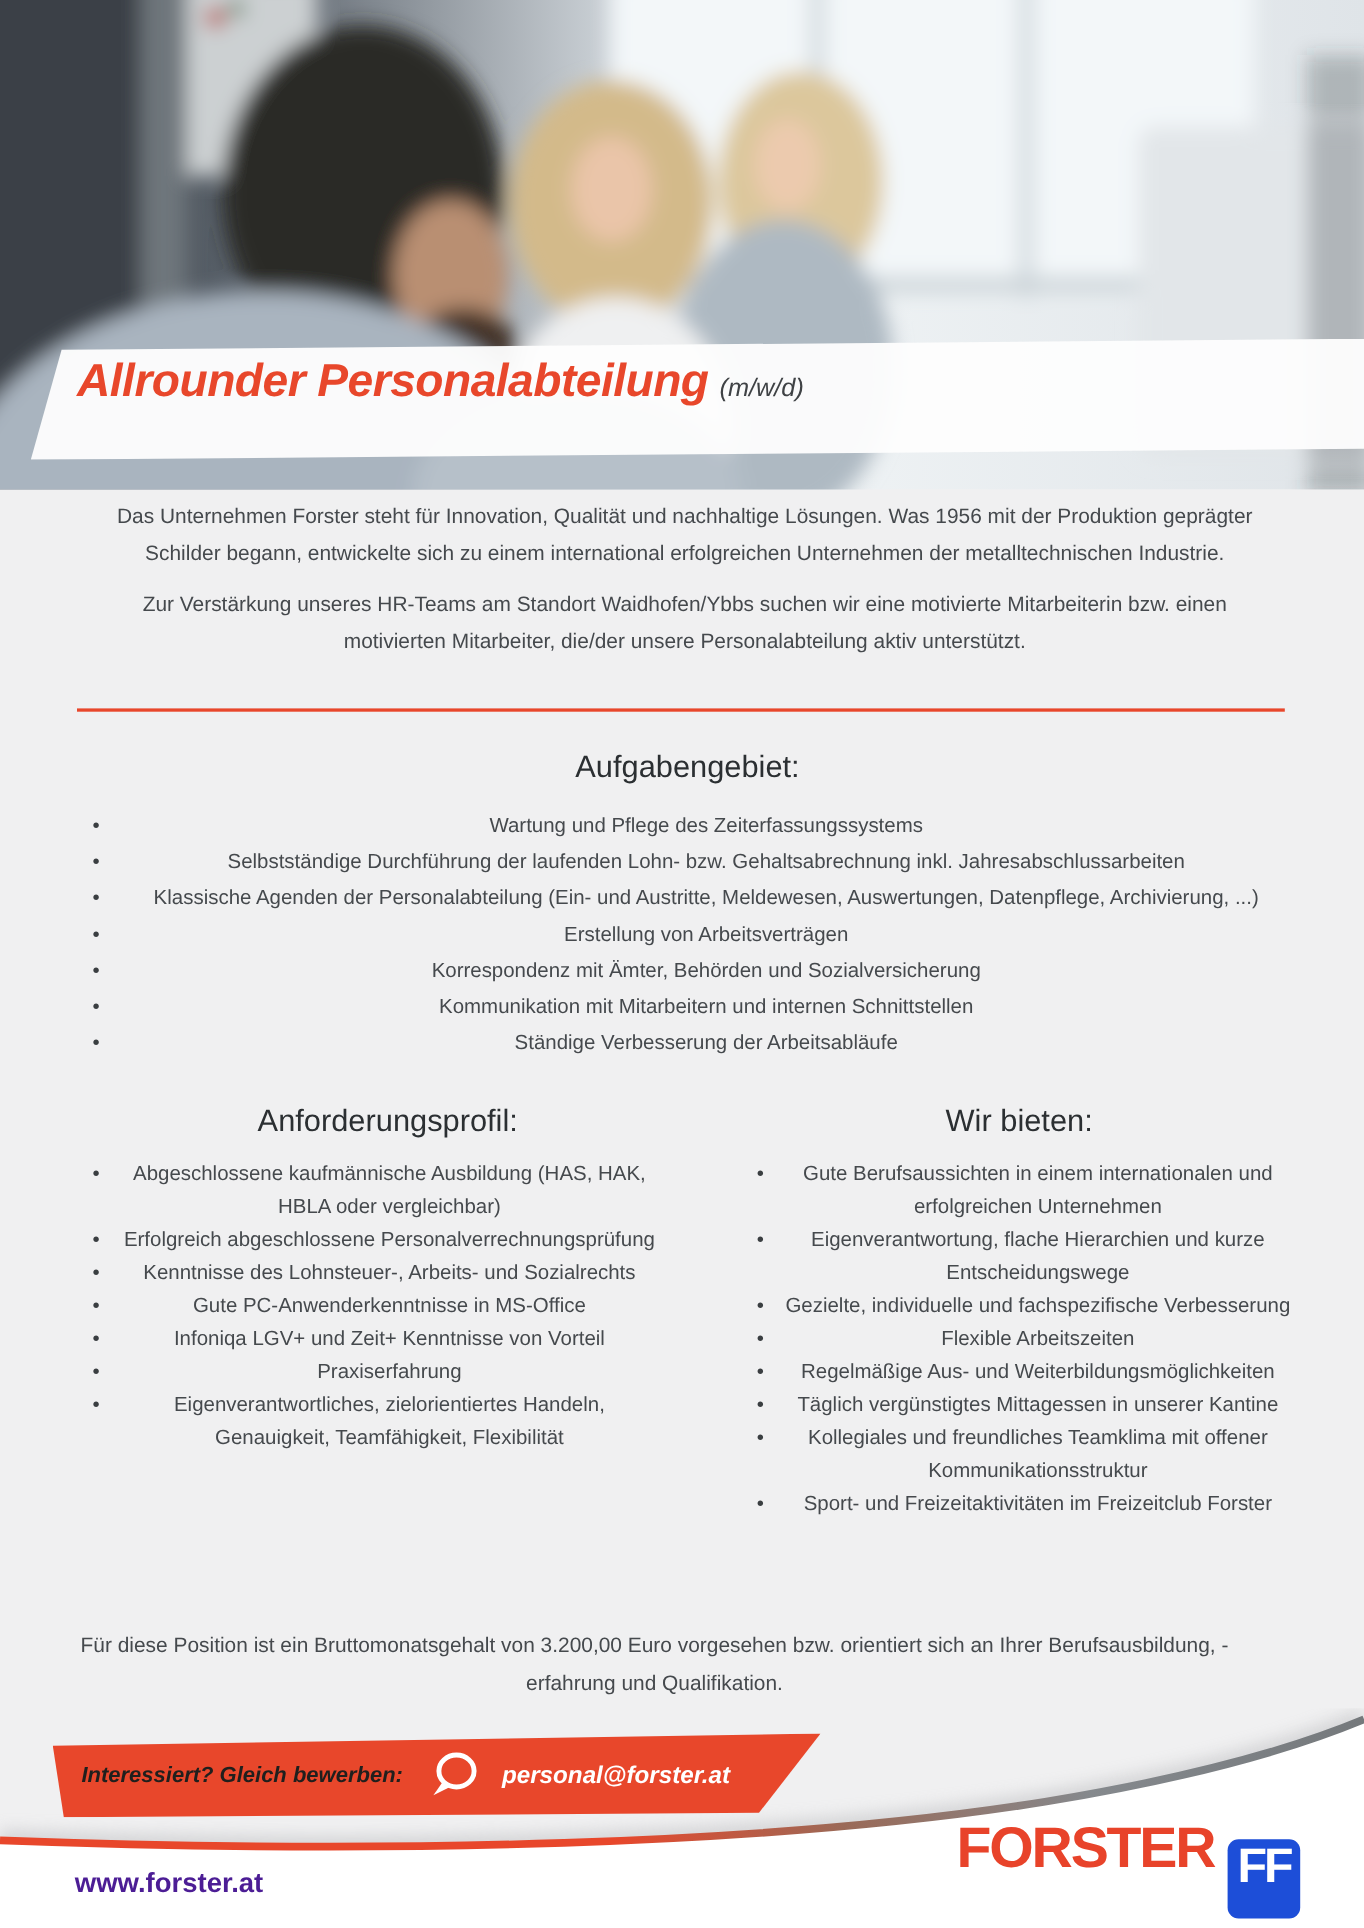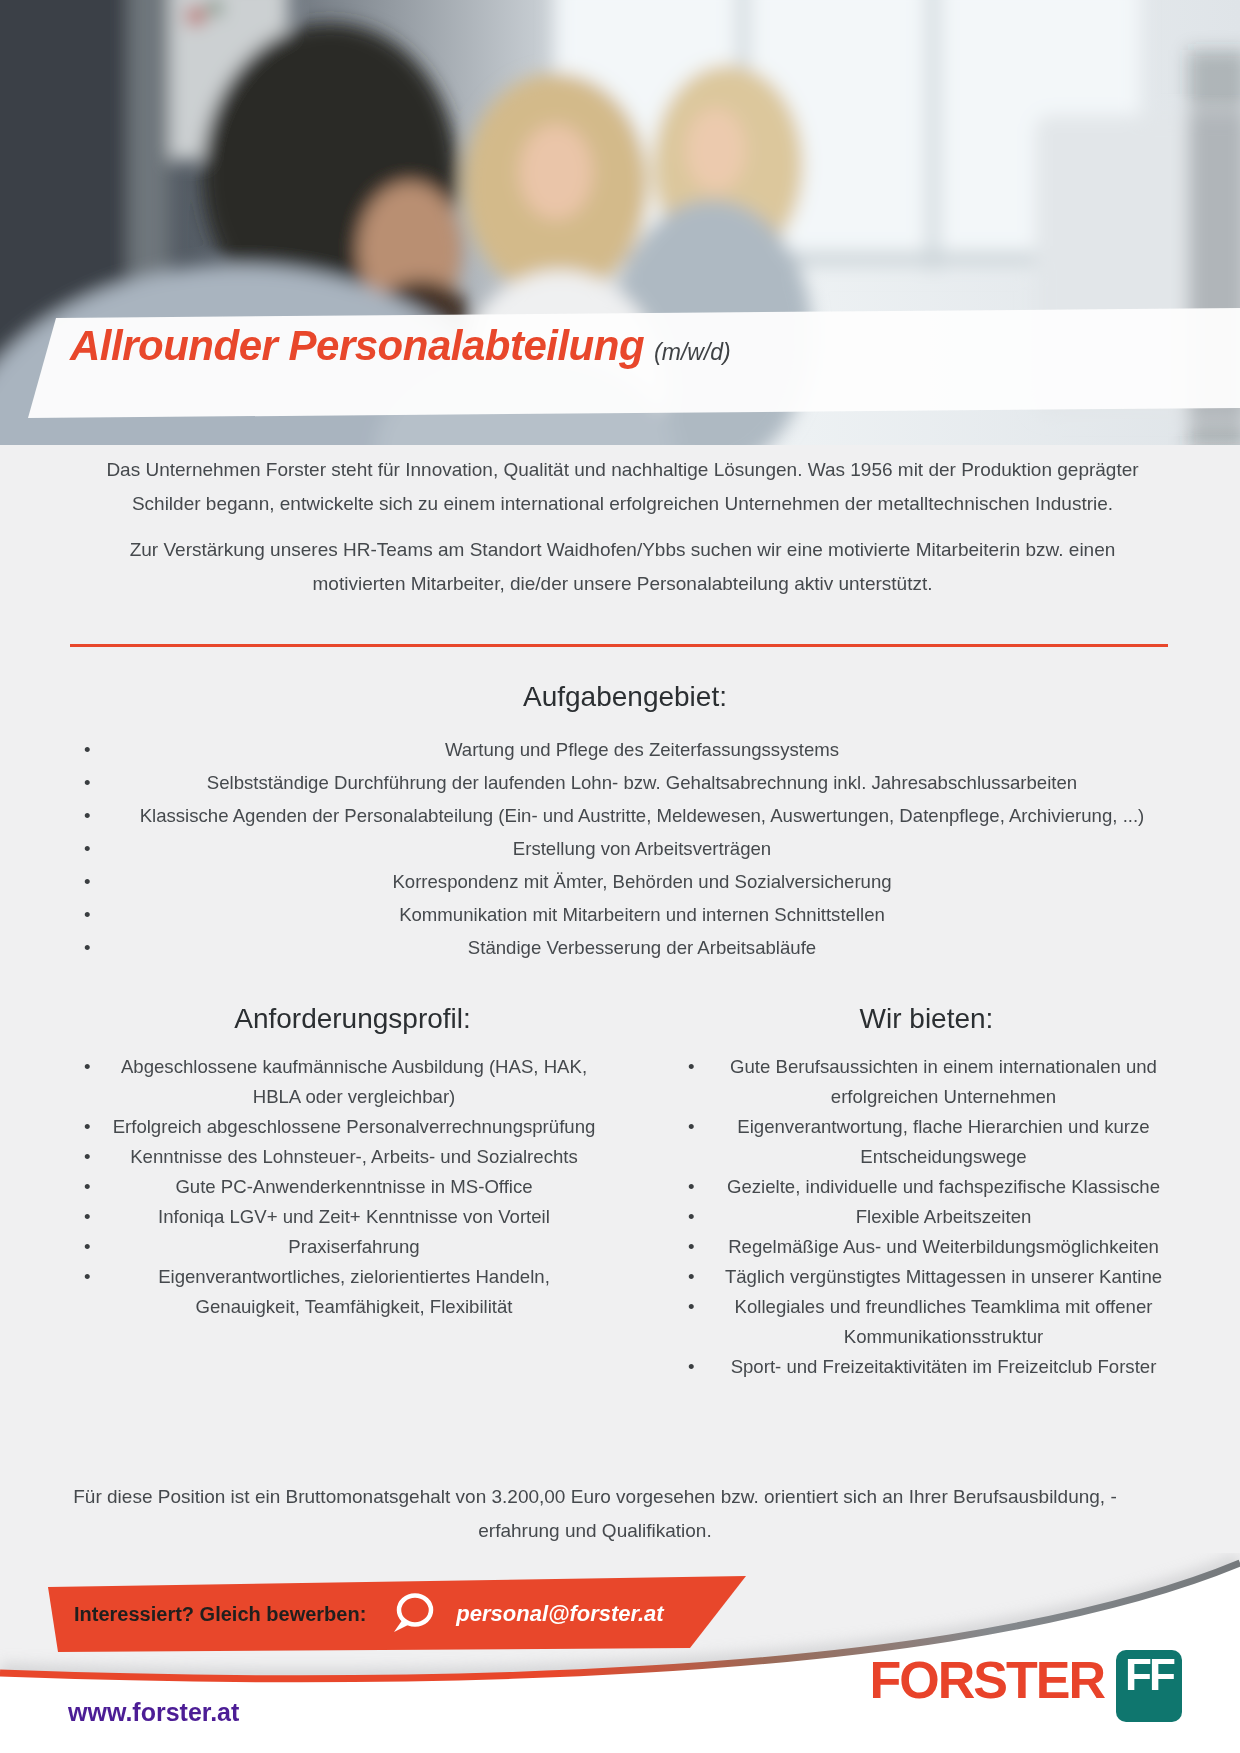--- a/index.html
+++ b/index.html
@@ -41,31 +41,31 @@
   .columns ul.blist li{line-height:30px;}
   .col-left ul{max-width:520px;}
   .col-right ul{max-width:505px;}
 
   .salary{position:absolute;left:70px;top:1480px;width:1050px;font-size:19px;line-height:34px;color:#45494d;margin:0;}
 
   
   .cta{position:absolute;left:44px;top:1574px;width:704px;height:80px;background:#e8472b;
     clip-path:polygon(4px 13px,702px 2px,646px 74px,14px 78px);
     display:flex;align-items:center;z-index:3;}
-  .cta-label{font-size:20px;font-weight:bold;color:#201f1d;margin-left:30px;white-space:nowrap;}
+  .cta-label{font-size:20px;font-weight:bold;font-style:italic;color:#201f1d;margin-left:30px;white-space:nowrap;}
   .cta-icon{margin-left:22px;flex:0 0 auto;display:block;}
   .cta-email{font-size:22px;font-weight:bold;font-style:italic;color:#ffffff;margin-left:18px;white-space:nowrap;text-decoration:none;}
 
   
   .swoosh{position:absolute;left:0;top:1553px;width:1240px;height:200px;z-index:1;}
   .website{position:absolute;left:68px;top:1698px;font-size:25px;font-weight:bold;color:#4c1d95;z-index:4;text-decoration:none;}
   .logo{position:absolute;right:58px;top:1650px;display:flex;align-items:flex-start;z-index:4;}
   .logo-text{font-size:52px;font-weight:bold;color:#e8432a;letter-spacing:-2px;line-height:48px;margin-top:6px;}
-  .logo-badge{width:66px;height:72px;background:#0f766e;border-radius:10px;margin-left:12px;
-    display:flex;align-items:flex-start;justify-content:center;}
+  .logo-badge{width:66px;height:72px;background:#1d4ed8;border-radius:10px;margin-left:12px;
+    display:flex;align-items:flex-start;justify-content:center;margin-top:22px;}
   .logo-badge span{color:#ffffff;font-size:44px;font-weight:bold;letter-spacing:-3px;line-height:50px;}
 </style>
 </head>
 <body>
 
 <div class="page">
 
   <div class="hero">
     <svg width="1240" height="445" viewBox="0 0 1240 445">
       <defs>
@@ -147,21 +147,21 @@
           <li><span>Infoniqa LGV+ und Zeit+ Kenntnisse von Vorteil</span></li>
           <li><span>Praxiserfahrung</span></li>
           <li><span>Eigenverantwortliches, zielorientiertes Handeln, Genauigkeit, Teamfähigkeit, Flexibilität</span></li>
         </ul>
     </div>
     <div class="col-right">
       <h2 class="section-heading">Wir bieten:</h2>
       <ul class="blist">
           <li><span>Gute Berufsaussichten in einem internationalen und erfolgreichen Unternehmen</span></li>
           <li><span>Eigenverantwortung, flache Hierarchien und kurze Entscheidungswege</span></li>
-          <li><span>Gezielte, individuelle und fachspezifische Klassische</span></li>
+          <li><span>Gezielte, individuelle und fachspezifische Verbesserung</span></li>
           <li><span>Flexible Arbeitszeiten</span></li>
           <li><span>Regelmäßige Aus- und Weiterbildungsmöglichkeiten</span></li>
           <li><span>Täglich vergünstigtes Mittagessen in unserer Kantine</span></li>
           <li><span>Kollegiales und freundliches Teamklima mit offener Kommunikationsstruktur</span></li>
           <li><span>Sport- und Freizeitaktivitäten im Freizeitclub Forster</span></li>
         </ul>
     </div>
   </div>
 
   <p class="salary">Für diese Position ist ein Bruttomonatsgehalt von 3.200,00 Euro vorgesehen bzw. orientiert sich an Ihrer Berufsausbildung, -erfahrung und Qualifikation.</p>

